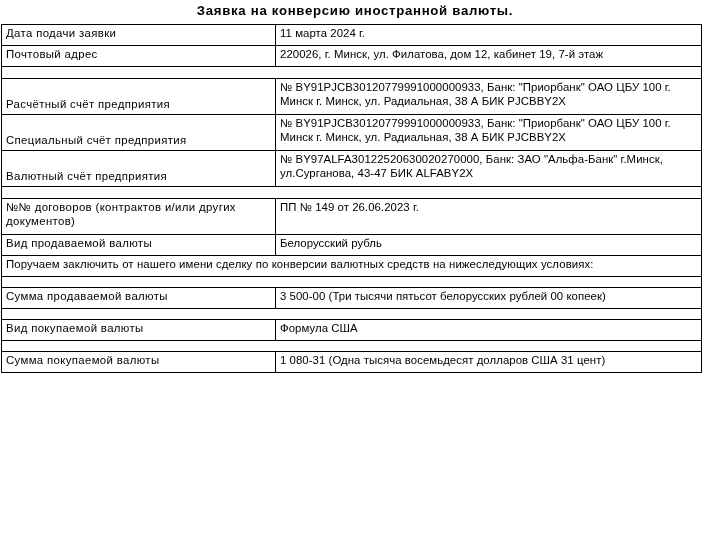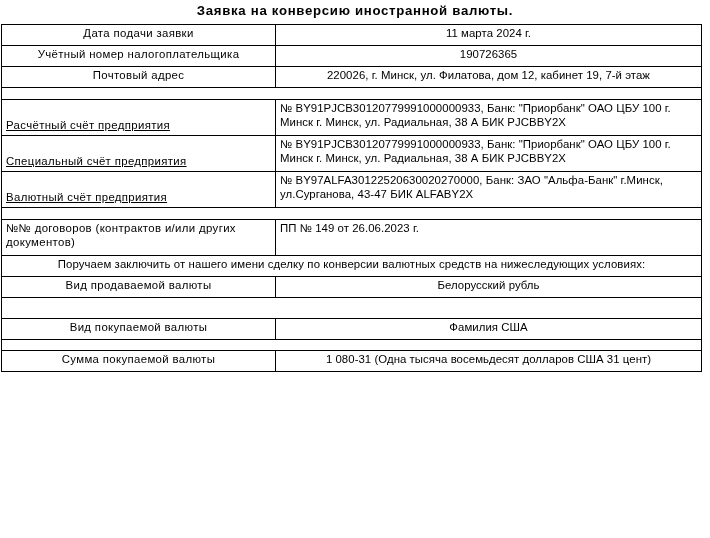--- a/index.html
+++ b/index.html
@@ -53,61 +53,56 @@
   
   td.label {
     letter-spacing: 0.35px;
   }
   td.value {
     letter-spacing: 0.05px;
   }
   
   td.label-bottom {
     vertical-align: bottom;
-    text-decoration: underline;
   }
   
   tr.spacer td {
     border-left: 1px solid #000000;
     border-right: 1px solid #000000;
     border-top: none;
     border-bottom: none;
     height: 11px;
     padding: 0;
   }
   tr.spacer.thin td { height: 10px; }
   
   td.fullwidth {
     letter-spacing: 0.1px;
   }
-  .r1 { height: 17px; text-align: center; }
+  .r1 { height: 17px; }
   .r2 { height: 32px; }
   .r3 { height: 47px; }
 </style>
 </head>
 <body>
 
 <div class="page">
 
   <div class="doc-title">Заявка на конверсию иностранной валюты.</div>
 
   <table class="tbl">
     <colgroup>
       <col class="c-label">
       <col class="c-value">
     </colgroup>
     <tbody>
 
       <tr>
         <td class="label r1">Дата  подачи  заявки</td>
         <td class="value r1">11 марта 2024 г.</td>
-      </tr>
-      <tr>
-        <td class="label r1">Учётный  номер  налогоплательщика</td>
-        <td class="value r1">190726365</td>
       </tr>
       <tr>
         <td class="label r1">Почтовый  адрес</td>
         <td class="value r1">220026, г. Минск, ул. Филатова, дом 12, кабинет 19, 7-й этаж</td>
       </tr>
 
       <tr class="spacer">
         <td colspan="2"></td>
       </tr>
 
@@ -127,40 +122,44 @@
       <tr class="spacer">
         <td colspan="2"></td>
       </tr>
 
       <tr>
         <td class="label r2">№№  договоров (контрактов и/или других документов)</td>
         <td class="value r2">ПП № 149 от 26.06.2023 г.</td>
       </tr>
 
       <tr>
-        <td class="fullwidth r1" colspan="2">Поручаем  заключить от нашего имени сделку по конверсии валютных средств на нижеследующих условиях:</td>
+        <td class="label r1">Вид  продаваемой  валюты</td>
+        <td class="value r1">Белорусский рубль</td>
       </tr>
 
       <tr>
-        <td class="label r1">Вид  продаваемой  валюты</td>
-        <td class="value r1">Белорусский рубль</td>
+        <td class="fullwidth r1" colspan="2">Поручаем  заключить от нашего имени сделку по конверсии валютных средств на нижеследующих условиях:</td>
       </tr>
 
       <tr class="spacer thin">
         <td colspan="2"></td>
       </tr>
 
+      <tr>
+        <td class="label r1">Сумма  продаваемой  валюты</td>
+        <td class="value r1">3 500-00 (Три тысячи пятьсот белорусских рублей 00 копеек)</td>
+      </tr>
 
       <tr class="spacer thin">
         <td colspan="2"></td>
       </tr>
 
       <tr>
         <td class="label r1">Вид  покупаемой  валюты</td>
-        <td class="value r1">Фамилия США</td>
+        <td class="value r1">Формула США</td>
       </tr>
 
       <tr class="spacer thin">
         <td colspan="2"></td>
       </tr>
 
       <tr>
         <td class="label r1">Сумма  покупаемой  валюты</td>
         <td class="value r1">1 080-31 (Одна тысяча восемьдесят долларов США 31 цент)</td>
       </tr>

